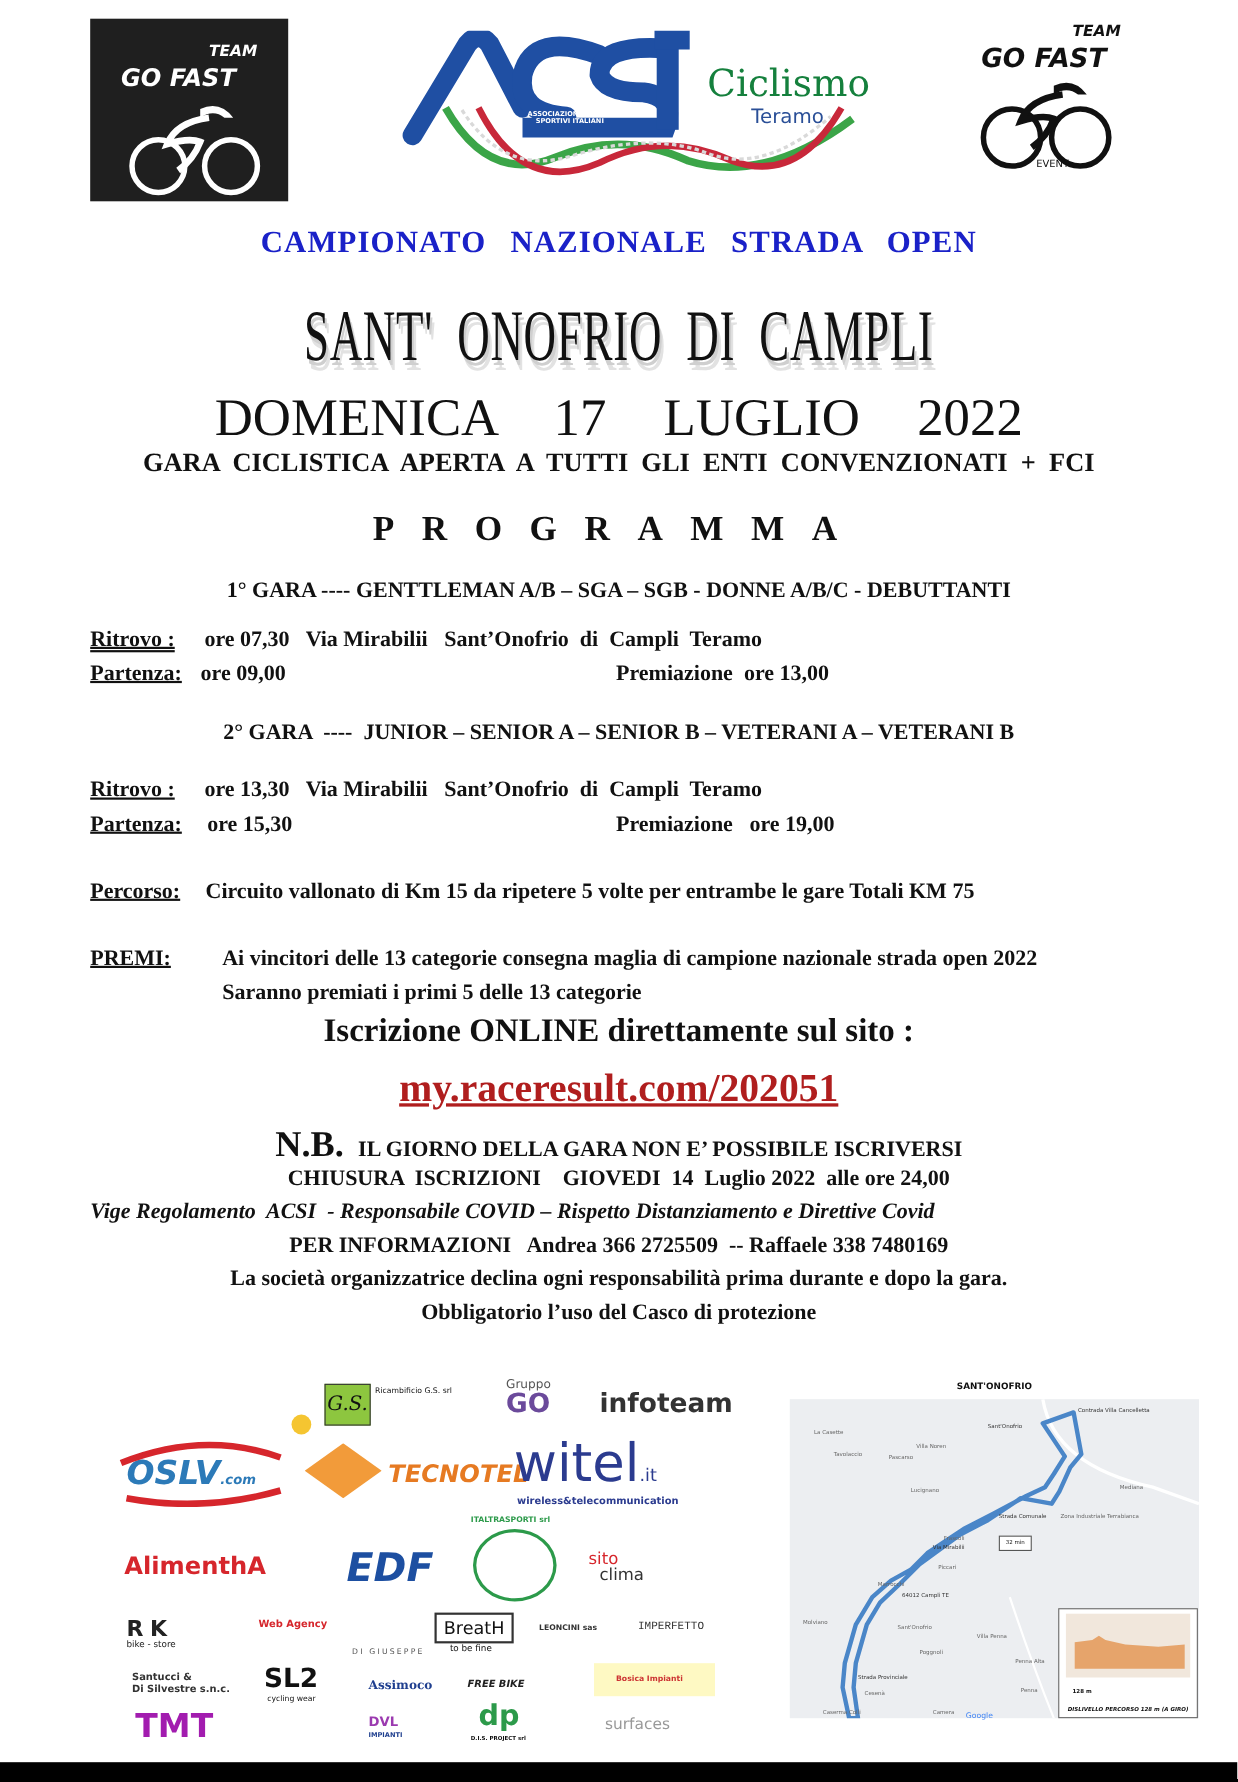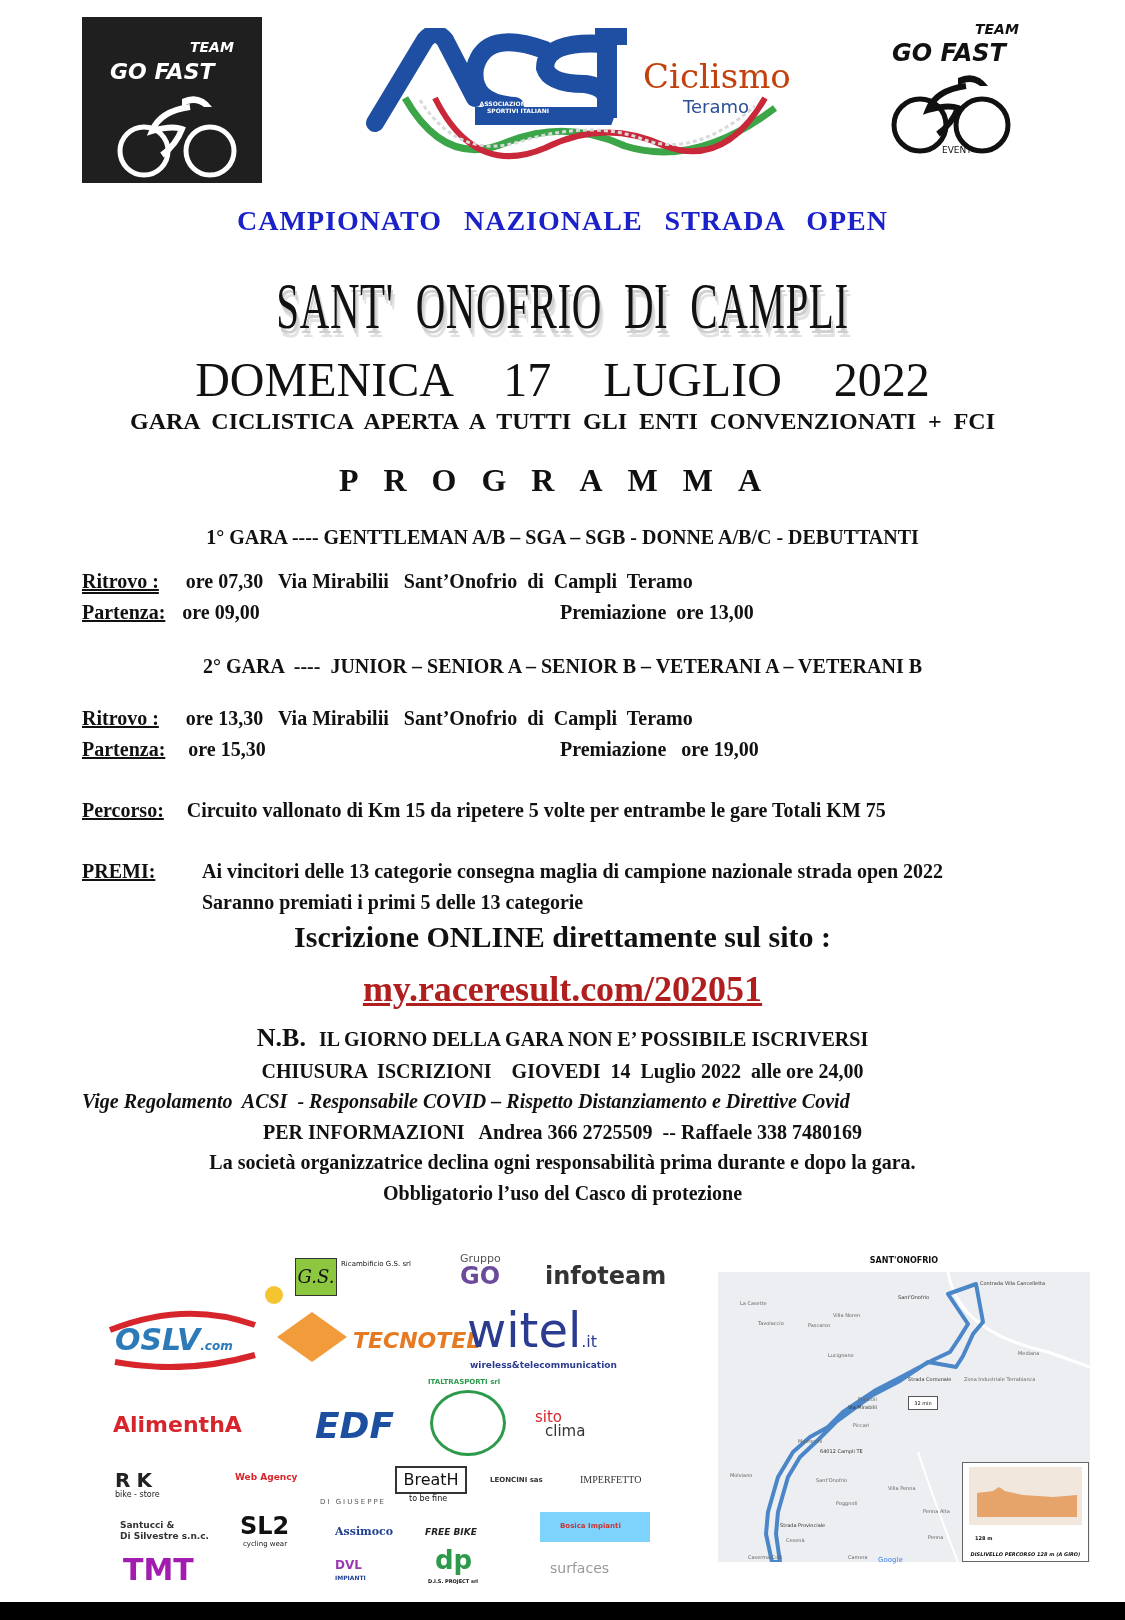--- a/index.html
+++ b/index.html
@@ -58,21 +58,21 @@
     <path d="M240 16 Q180 12 180 40 Q185 56 220 56 Q250 60 240 88 L110 88" fill="none" stroke="#1f4fa3" stroke-width="18"></path>
     <rect x="232" y="8" width="20" height="82" fill="#1f4fa3"></rect>
     <path d="M230 8 L262 8" stroke="#1f4fa3" stroke-width="18"></path>
     <path d="M40 70 Q80 140 140 115 Q200 90 260 118 Q330 140 410 80" fill="none" stroke="#3ba548" stroke-width="7"></path>
     <path d="M70 70 Q110 150 180 120 Q240 90 300 118 Q360 140 400 70" fill="none" stroke="#c8283a" stroke-width="6"></path>
     <path d="M55 72 Q95 135 160 112 Q230 92 280 112 Q330 130 390 78" fill="none" stroke="#d9d9d9" stroke-width="3" stroke-dasharray="4 3"></path>
   </svg>
   <span class="abs" style="left:108px;top:72px;font-family:'DejaVu Sans',sans-serif;font-size:6px;color:#fff;font-weight:bold;line-height:7px;text-align:center;width:90px;">
     <span>ASSOCIAZIONE CENTRI</span><br><span>SPORTIVI ITALIANI</span>
   </span>
-  <span class="abs" style="left:278px;top:28px;font-family:'DejaVu Serif',serif;font-size:34px;color:#c2410c;">Ciclismo</span>
+  <span class="abs" style="left:278px;top:28px;font-family:'DejaVu Serif',serif;font-size:34px;color:#15803d;">Ciclismo</span>
   <span class="abs" style="left:318px;top:68px;font-family:'DejaVu Sans',sans-serif;font-size:18px;color:#2a4f97;">Teramo</span>
 </div>
 
 <div class="abs logo-right">
   <span class="gf-team" style="left:95px;top:6px;font-size:14px;color:#111;">TEAM</span>
   <span class="gf-team" style="left:12px;top:24px;font-size:24px;color:#111;">GO FAST</span>
   <svg class="abs" style="left:10px;top:55px" width="130" height="90" viewBox="0 0 130 90">
     <circle cx="30" cy="55" r="26" fill="none" stroke="#111" stroke-width="5"></circle>
     <circle cx="92" cy="55" r="26" fill="none" stroke="#111" stroke-width="5"></circle>
     <path d="M68 8 q18 -8 30 8 l-8 0 q-10 -8 -22 0 z" fill="#111"></path>
@@ -116,21 +116,21 @@
 <div class="abs row" style="top:860px;">
   <span class="lbl">PREMI:</span>
 </div>
 <div class="abs row" style="top:860px;left:202px;">Ai vincitori delle 13 categorie consegna maglia di campione nazionale strada open 2022</div>
 <div class="abs row" style="top:891px;left:202px;">Saranno premiati i primi 5 delle 13 categorie</div>
 
 <div class="abs center iscr">Iscrizione ONLINE direttamente sul sito :</div>
 <div class="abs center link">my.raceresult.com/202051</div>
 
 <div class="abs center note" style="top:1023px;">
-  <span style="font-size:26px;">N.B.</span>
+  <span style="font-size:33px;">N.B.</span>
   <span style="margin-left:8px;">IL GIORNO DELLA GARA NON E’ POSSIBILE ISCRIVERSI</span>
 </div>
 <div class="abs center note" style="top:1060px;white-space:pre;">CHIUSURA  ISCRIZIONI    GIOVEDI  14  Luglio 2022  alle ore 24,00</div>
 <div class="abs note" style="top:1090px;left:82px;white-space:pre;font-style:italic;">Vige Regolamento  ACSI  - Responsabile COVID – Rispetto Distanziamento e Direttive Covid</div>
 <div class="abs center note" style="top:1121px;white-space:pre;">PER INFORMAZIONI   Andrea 366 2725509  -- Raffaele 338 7480169</div>
 <div class="abs center note" style="top:1151px;">La società organizzatrice declina ogni responsabilità prima durante e dopo la gara.</div>
 <div class="abs center note" style="top:1182px;">Obbligatorio l’uso del Casco di protezione</div>
 
 <div class="abs" style="left:95px;top:1240px;width:580px;height:362px;">
   <div class="abs" style="left:170px;top:46px;width:18px;height:18px;border-radius:50%;background:#f5c531;"></div>
@@ -159,29 +159,29 @@
   <div class="sp" style="left:440px;top:168px;font-size:15px;color:#d6262c;font-weight:normal;">sito</div>
   <div class="sp" style="left:450px;top:182px;font-size:15px;color:#333;font-weight:normal;">clima</div>
 
   <div class="sp" style="left:20px;top:228px;font-size:20px;color:#222;letter-spacing:6px;">RK</div>
   <div class="sp" style="left:20px;top:250px;font-size:8px;color:#222;font-weight:normal;">bike - store</div>
   <div class="sp" style="left:140px;top:232px;font-size:9px;color:#d6262c;">Web Agency</div>
   <div class="sp" style="left:225px;top:258px;font-size:7px;color:#555;font-weight:normal;letter-spacing:2px;">DI GIUSEPPE</div>
   <div class="abs" style="left:300px;top:226px;width:68px;height:24px;border:2px solid #333;font-family:'DejaVu Sans',sans-serif;font-size:16px;text-align:center;line-height:24px;">BreatH</div>
   <div class="sp" style="left:314px;top:254px;font-size:8px;font-weight:normal;">to be fine</div>
   <div class="sp" style="left:395px;top:236px;font-size:7px;color:#333;">LEONCINI sas</div>
-  <div class="sp" style="left:485px;top:234px;font-size:10px;color:#333;font-family:Liberation Serif, serif;font-weight:normal;">IMPERFETTO</div>
+  <div class="sp" style="left:485px;top:234px;font-size:10px;color:#333;font-family:Liberation Mono, monospace;font-weight:normal;">IMPERFETTO</div>
 
   <div class="sp" style="left:25px;top:280px;font-size:9px;color:#333;">Santucci &amp;</div>
   <div class="sp" style="left:25px;top:291px;font-size:9px;color:#333;">Di Silvestre s.n.c.</div>
   <div class="sp" style="left:145px;top:272px;font-size:24px;color:#111;">SL2</div>
   <div class="sp" style="left:148px;top:300px;font-size:7px;font-weight:normal;">cycling wear</div>
   <div class="sp" style="left:240px;top:285px;font-size:11px;color:#1f3f8f;font-family:'DejaVu Serif',serif;">Assimoco</div>
   <div class="sp" style="left:330px;top:287px;font-size:9px;color:#222;font-style:italic;">FREE BIKE</div>
-  <div class="abs" style="left:445px;top:272px;width:110px;height:30px;background:#7dd3fc;">
+  <div class="abs" style="left:445px;top:272px;width:110px;height:30px;background:#fef9c3;">
     <span class="sp" style="left:20px;top:10px;font-size:7px;color:#c33;">Bosica Impianti</span>
   </div>
 
   <div class="sp" style="left:28px;top:312px;font-size:30px;color:#a21caf;">TMT</div>
   <div class="sp" style="left:240px;top:318px;font-size:12px;color:#9b3ab0;">DVL</div>
   <div class="sp" style="left:240px;top:334px;font-size:6px;color:#1f3f8f;">IMPIANTI</div>
   <div class="sp" style="left:340px;top:305px;font-size:26px;color:#2c9a4a;">dp</div>
   <div class="sp" style="left:333px;top:338px;font-size:5px;">D.I.S. PROJECT srl</div>
   <div class="sp" style="left:455px;top:320px;font-size:14px;color:#999;font-weight:normal;">surfaces</div>
 </div>

